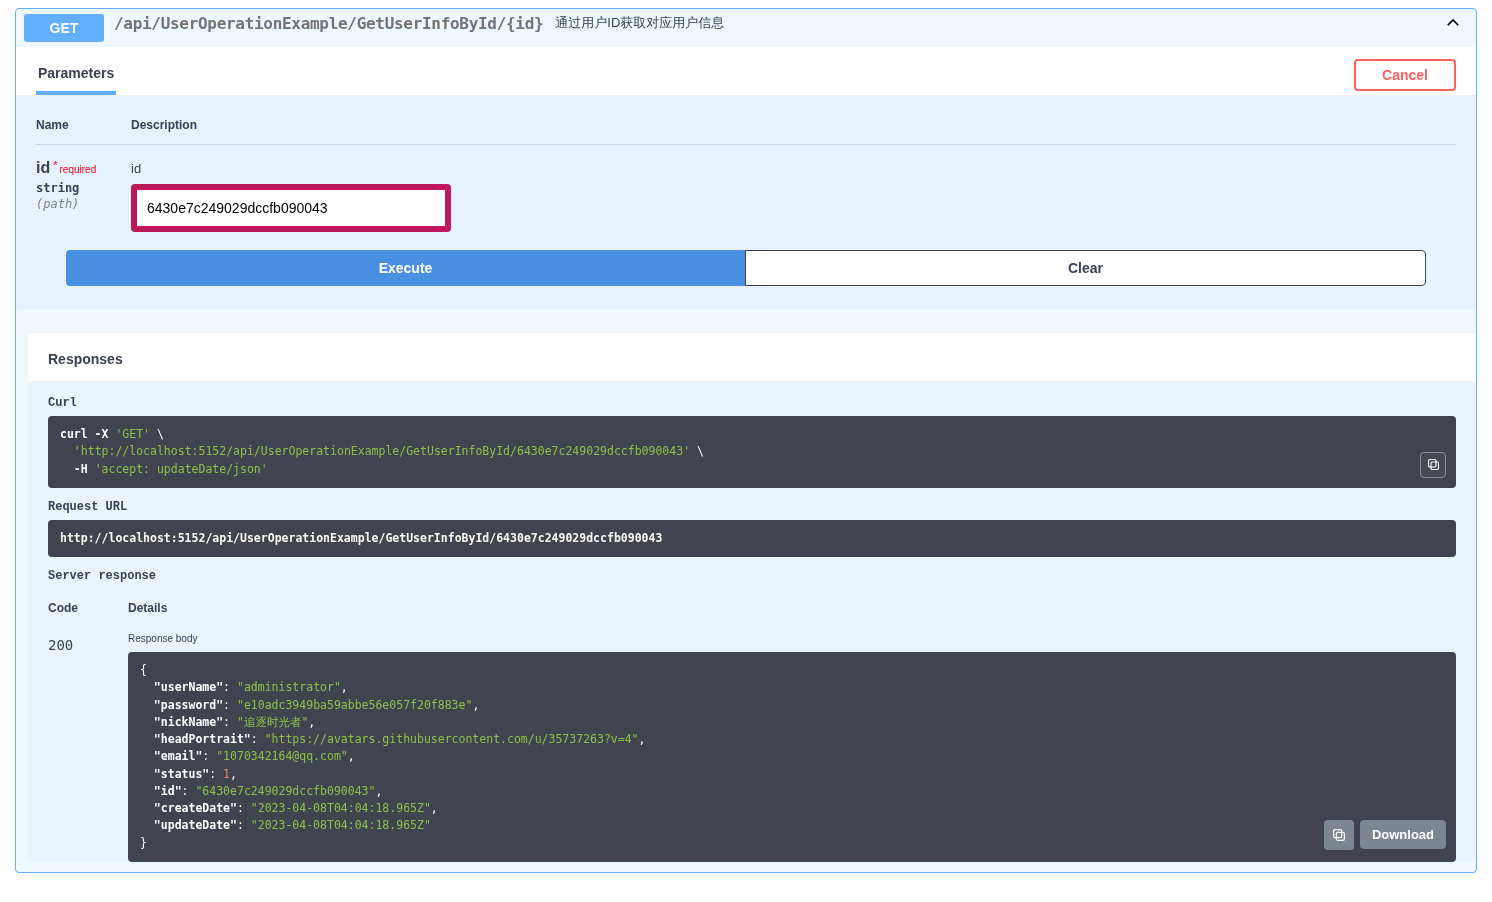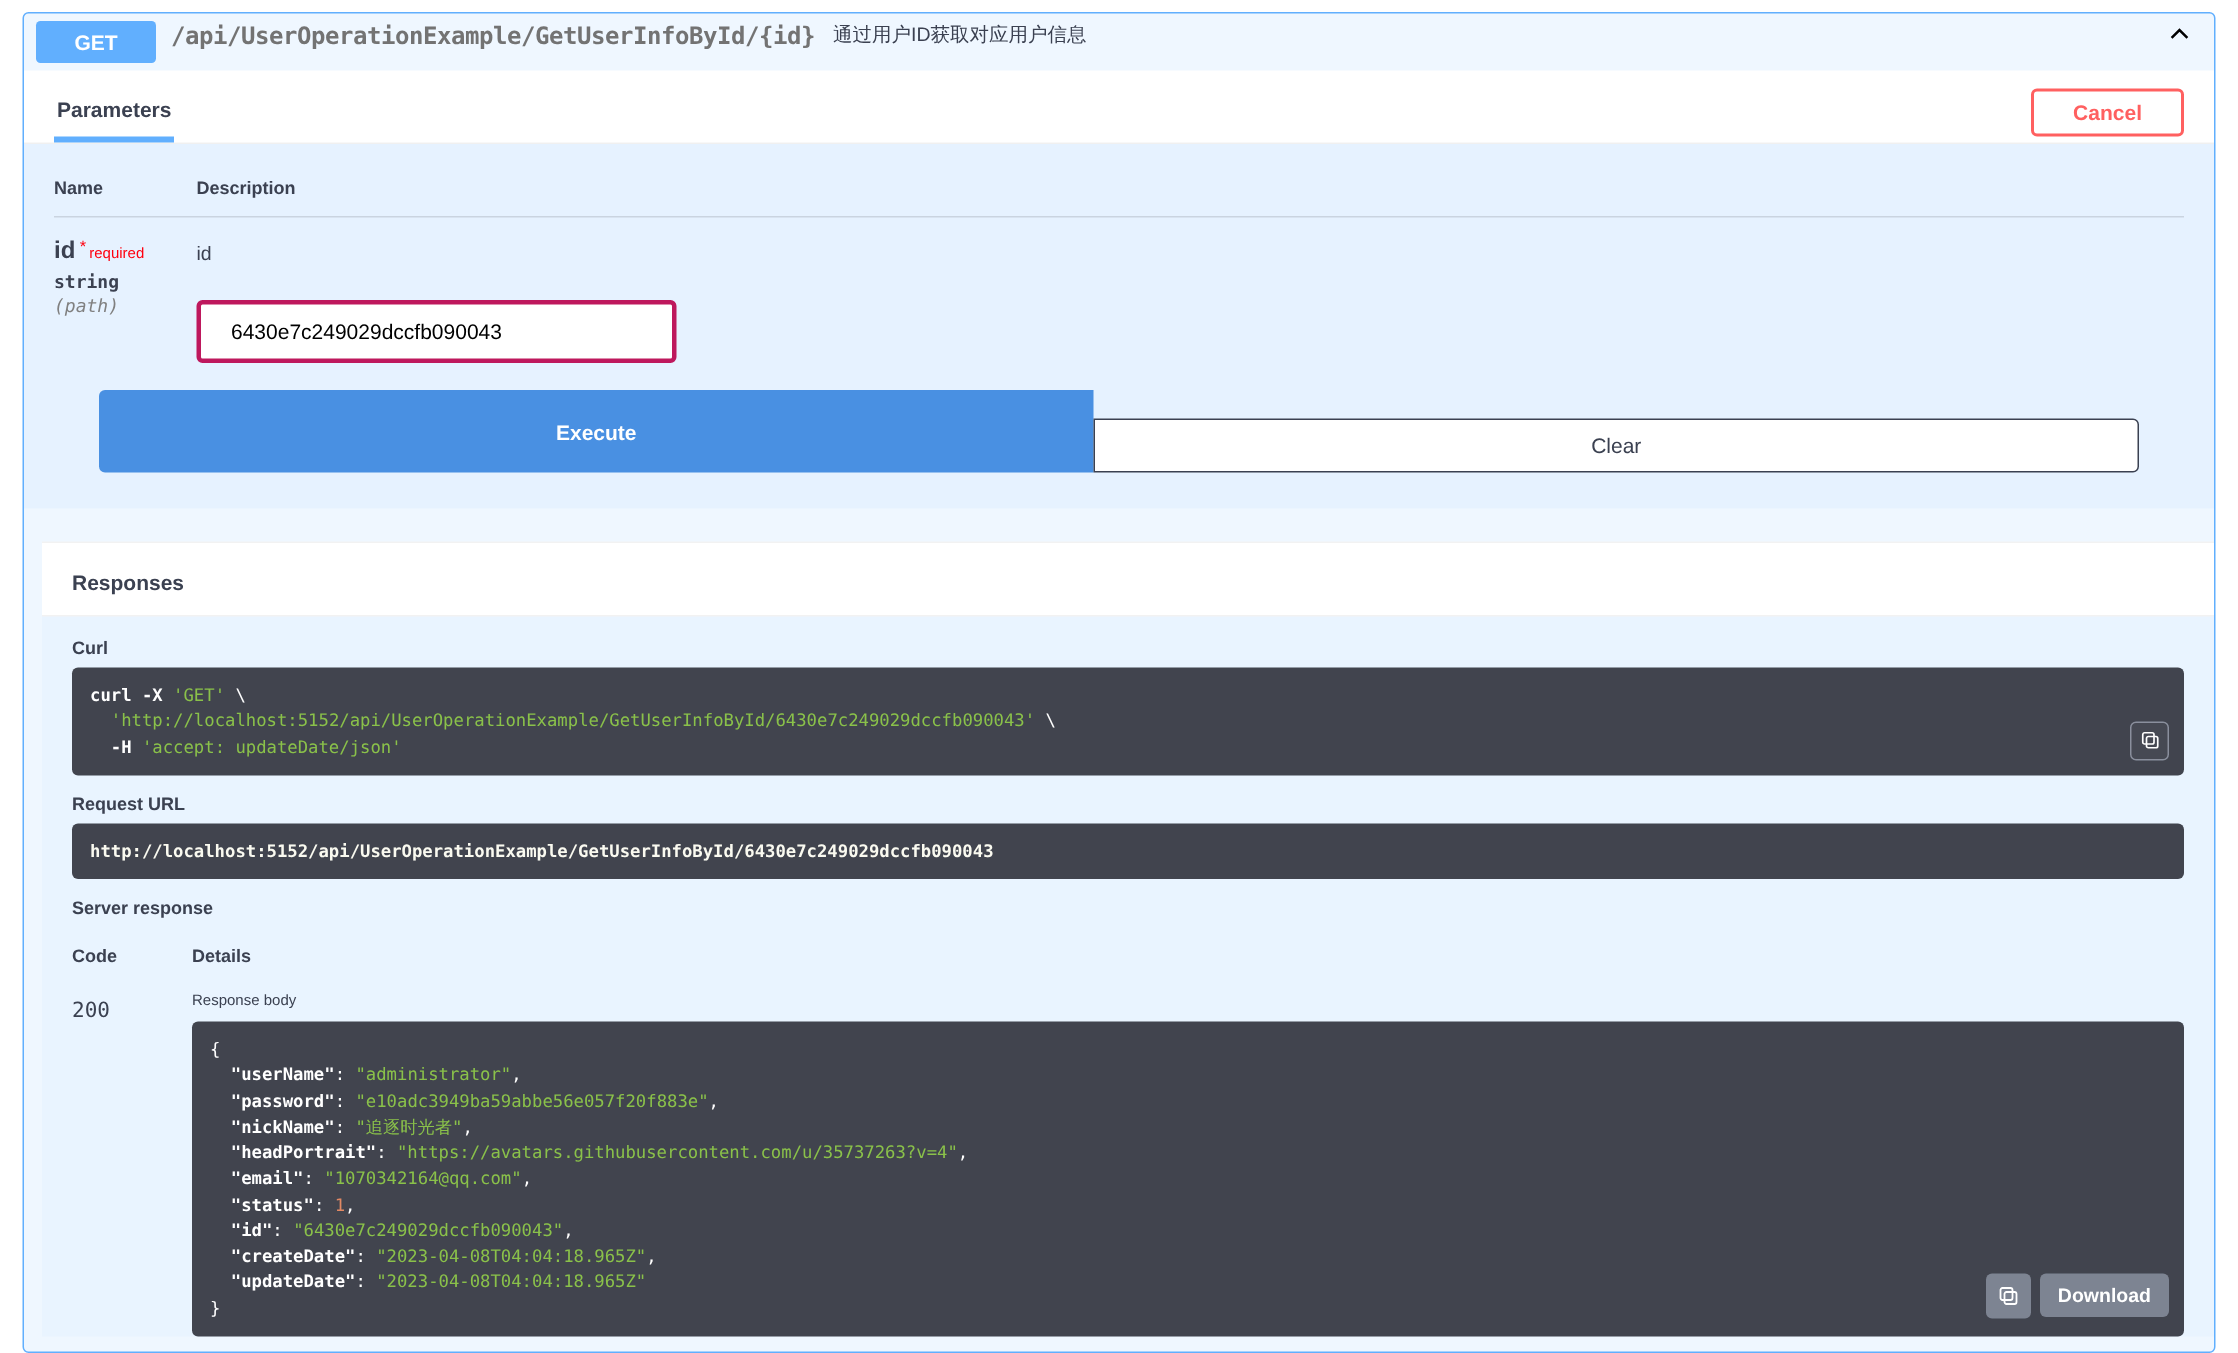--- a/index.html
+++ b/index.html
@@ -22,28 +22,28 @@
     .pcol-desc { flex: 1; }
     .prow { display: flex; align-items: flex-start; padding: 14px 0 4px; }
     .pname-cell { width: 95px; font-size: 14px; }
     .pname-name { font-weight: 700; font-size: 16px; }
     .star { color: #ff000f; font-size: 11px; margin-left: 3px; vertical-align: top; }
     .req-lbl { color: #ff000f; font-size: 10px; margin-left: 2px; }
     .ptype { font-family: Consolas, Monaco, monospace; font-size: 12px; font-weight: 700; margin-top: 4px; color: #3b4151; }
     .pin { font-family: Consolas, Monaco, monospace; font-size: 12px; font-style: italic; color: #808080; margin-top: 2px; }
     .pdesc-cell { flex: 1; }
     .pdesc-txt { font-size: 13px; margin-top: 2px; }
-    .pinput { margin-top: 24px; width: 320px; padding: 10px 20px; border: 3px solid #be185d; border-radius: 4px; font-size: 14px; background: #fff; font-family: inherit; }
+    .pinput { margin-top: 8px; width: 320px; padding: 10px 10px; border: 6px solid #be185d; border-radius: 4px; font-size: 14px; background: #fff; font-family: inherit; }
     .btn-row { display: flex; padding: 14px 30px 2px; gap: 0; }
     .exec-btn { flex: 1; background: #4990e2; color: #fff; border: none; font-weight: 700; font-size: 14px; padding: 9px 0; border-top-left-radius: 4px; border-bottom-left-radius: 4px; cursor: pointer; }
-    .clear-btn { flex: 1; background: #fff; color: #3b4151; border: 1px solid #3b4151; font-weight: 400; font-size: 14px; padding: 9px 16px; border-top-right-radius: 4px; border-bottom-right-radius: 4px; cursor: pointer; margin-top: 19px; }
+    .clear-btn { flex: 1; background: #fff; color: #3b4151; border: 1px solid #3b4151; font-weight: 700; font-size: 14px; padding: 9px 0; border-top-right-radius: 4px; border-bottom-right-radius: 4px; cursor: pointer; }
     .responses-area { padding: 0 0 10px 12px; }
     .responses-title { font-weight: 700; font-size: 14px; padding: 18px 20px 14px; background: #fff; border-top: 1px solid rgba(0,0,0,0.05); border-bottom: 1px solid rgba(0,0,0,0.05); margin-top: 22px; }
     .resp-inner { padding: 14px 20px 0; background: rgba(97,175,254,0.04); }
-    .sec-label { font-weight: 700; font-size: 12px; margin-bottom: 6px; }
+    .sec-label { font-weight: 700; font-size: 12px; margin-bottom: 6px; font-family: Liberation Mono, monospace; }
     .codeblock { background: #41444e; color: #fff; border-radius: 4px; padding: 10px 12px; font-family: Consolas, Monaco, monospace; font-size: 12px; line-height: 1.5; position: relative; white-space: pre; overflow-x: auto; }
     .codeblock.small { font-size: 11.5px; }
     .codeblock .cmd { color: #fff; font-weight: 700; }
     .codeblock .str { color: #8ac14a; }
     .codeblock .url { color: #fafaf0; font-weight: 700; }
     .codeblock .key { color: #fff; font-weight: 700; }
     .codeblock .val-str { color: #8ac14a; }
     .codeblock .val-num { color: #e28964; }
     .copy-icon { position: absolute; right: 10px; bottom: 10px; width: 26px; height: 26px; border: 1px solid #8a8f9d; border-radius: 4px; display: flex; align-items: center; justify-content: center; cursor: pointer; background: rgba(255,255,255,0.03); }
     .copy-icon svg { width: 15px; height: 15px; fill: #fff; }

